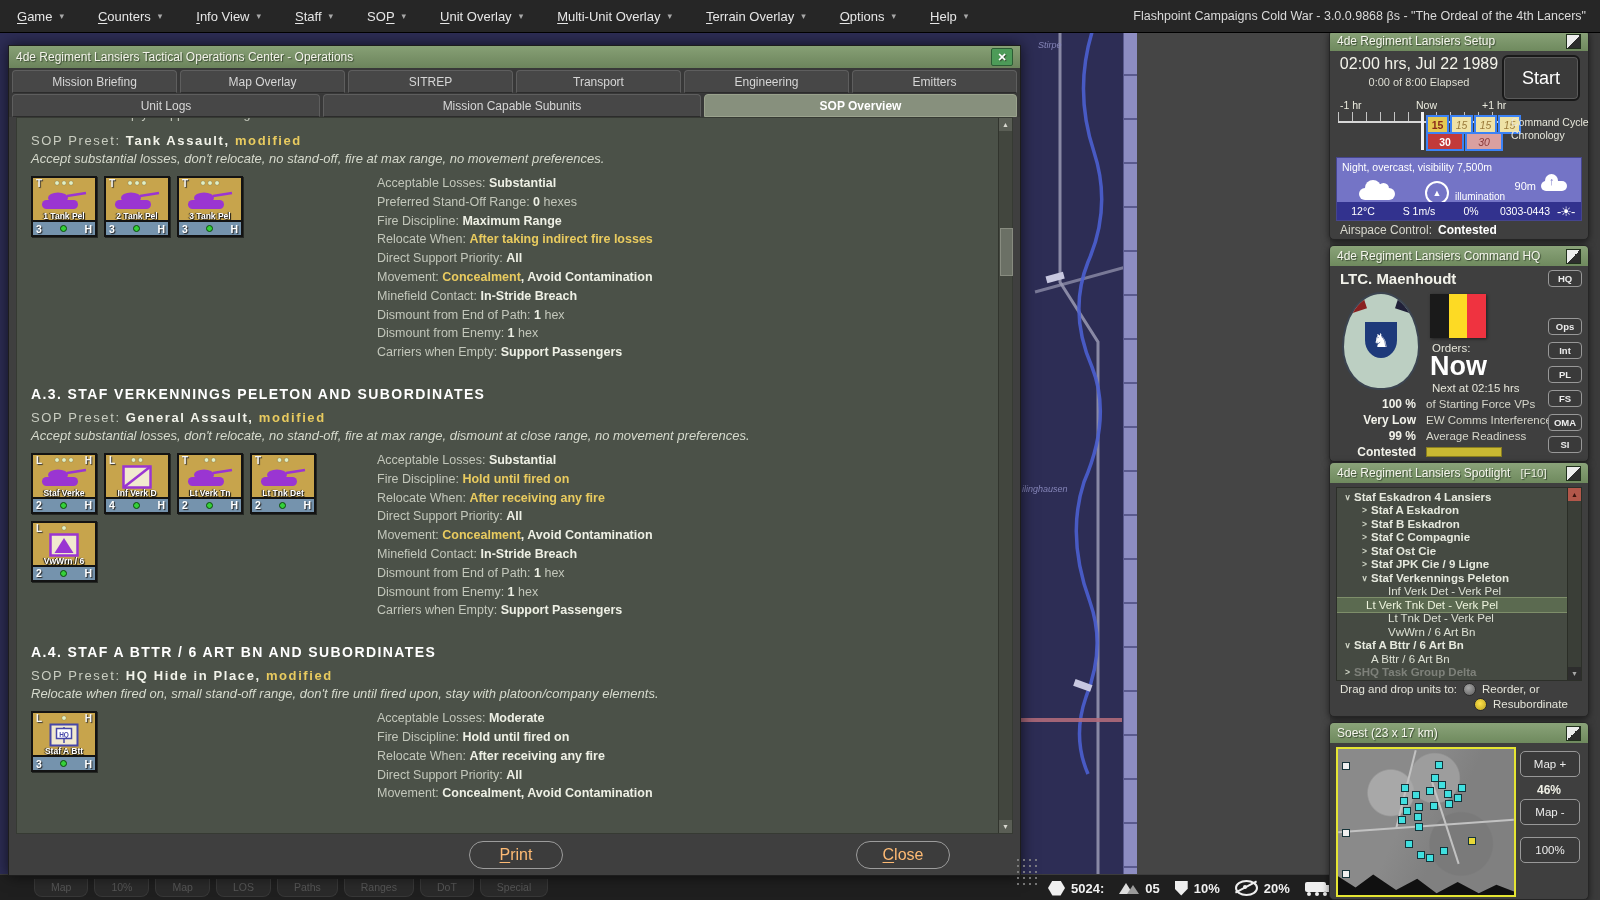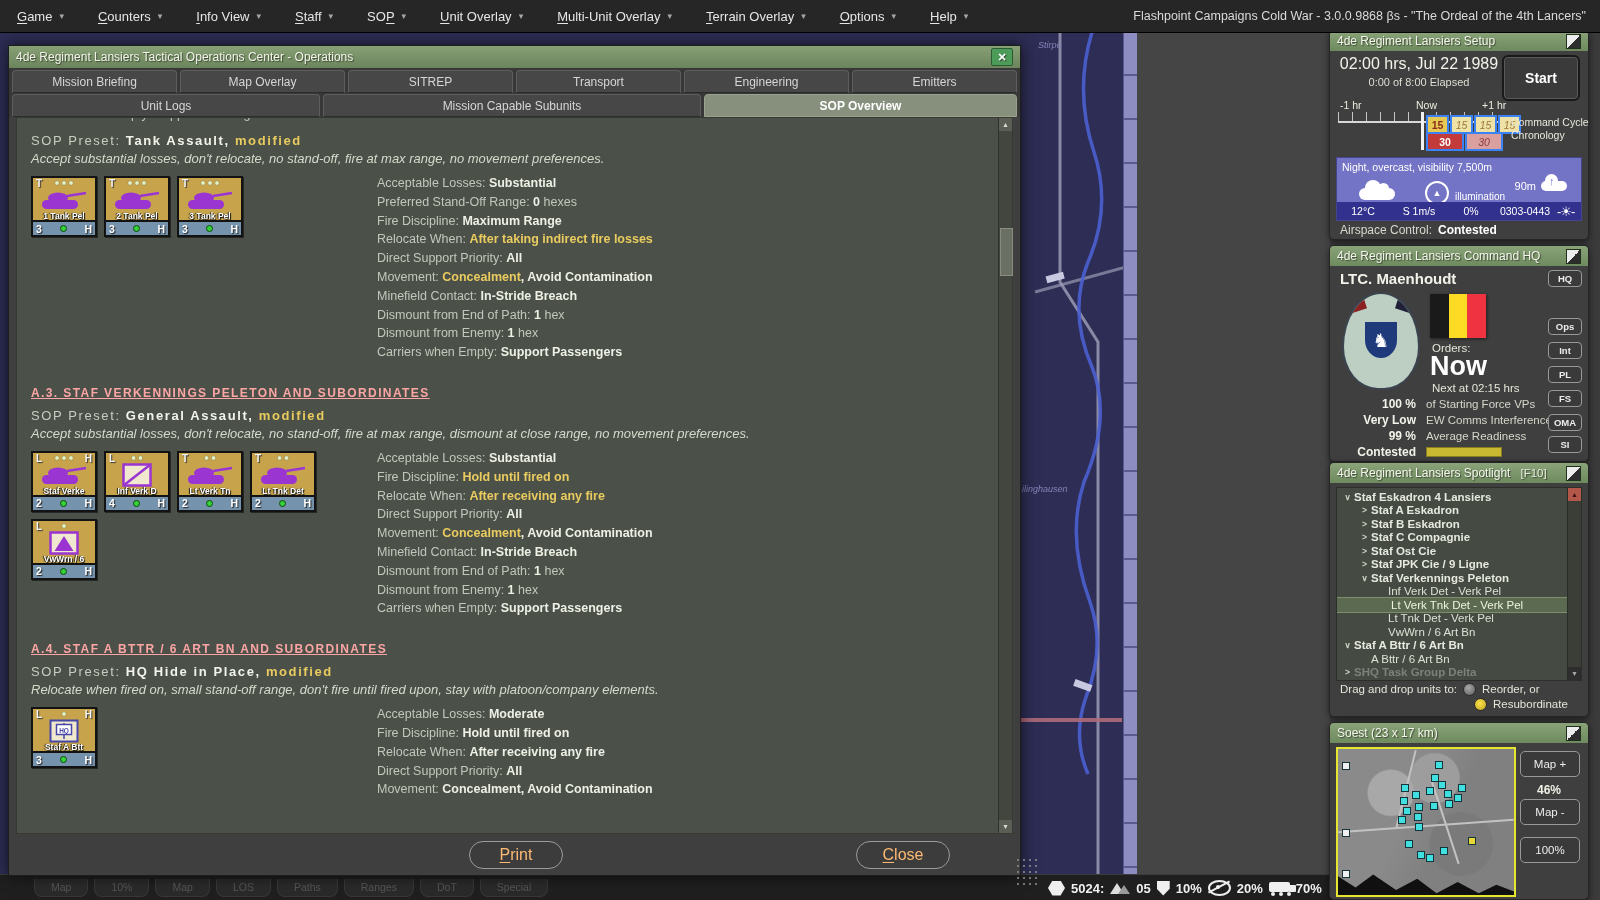--- a/index.html
+++ b/index.html
@@ -23,21 +23,21 @@
              background-image:repeating-linear-gradient(180deg,transparent 0 42px,#5a5a8e 42px 44px)}
   .map-label{position:absolute;color:#8585b8;font-size:9px;font-style:italic}
   .sidebar-bg{position:absolute;left:1330px;top:32px;width:270px;height:868px;background:#3b3b3b;z-index:2}
 
   
   .statusbar{position:absolute;left:0;top:874px;width:1337px;height:26px;background:#1f1f1f;
              border-top:1px solid #3c3c3c;z-index:3;display:flex;align-items:center}
   .btabs{display:flex;gap:6px;padding-left:34px}
   .btab{height:17px;line-height:17px;padding:0 16px;background:#2a2a2a;border:1px solid #383838;
         border-top:none;border-radius:0 0 8px 8px;color:#565656;font-size:10.5px}
-  .sb-icons{position:absolute;left:1042px;display:flex;align-items:center;color:#f0f0f0;
+  .sb-icons{position:absolute;left:1042px;display:flex;align-items:center;gap:9px;color:#f0f0f0;
             font-size:13px;font-weight:bold}
   .sb-group{display:flex;align-items:center;gap:6px;margin-left:6px}
   .i-hex{width:17px;height:15px;background:#efefef;clip-path:polygon(26% 0,74% 0,100% 50%,74% 100%,26% 100%,0 50%)}
   .i-mtn{position:relative;width:20px;height:12px}
   .i-mtn:before{content:"";position:absolute;left:0;bottom:0;border-left:7px solid transparent;
      border-right:7px solid transparent;border-bottom:11px solid #dedede}
   .i-mtn:after{content:"";position:absolute;left:8px;bottom:0;border-left:6px solid transparent;
      border-right:6px solid transparent;border-bottom:9px solid #9a9a9a}
   .i-shield{width:13px;height:15px;background:#efefef;clip-path:polygon(0 0,100% 0,100% 55%,50% 100%,0 55%)}
   .i-eye{position:relative;width:19px;height:12px;border:2px solid #efefef;border-radius:50%}
@@ -67,22 +67,22 @@
   .clip-line{height:7px;overflow:hidden;color:#c3c7bb;font-size:12.5px}
   .clip-line span{display:block;margin-top:-11px}
   
   .vscroll{position:absolute;right:8px;top:72px;bottom:42px;width:13px;background:#42463e;
            border-left:1px solid #31342d;z-index:5}
   .vs-btn{position:absolute;left:0;width:13px;height:13px;background:#5a5e55;color:#d8d8d0;
           font-size:7px;display:flex;align-items:center;justify-content:center}
   .vs-thumb{position:absolute;left:1px;width:11px;height:46px;top:110px;background:#6b7065;border:1px solid #888c80}
 
   
-  .sec-head{font-size:12px;font-weight:bold;color:#fca5a5;letter-spacing:1.4px;
-            text-decoration:underline;margin:24px 0 4px}
+  .sec-head{font-size:14px;font-weight:bold;color:#ffffff;letter-spacing:1.4px;
+            margin:24px 0 4px}
   .sop-line{font-size:13px;letter-spacing:1.6px;color:#c9cdc1;margin:8px 0 2px}
   .sop-name{color:#f2f3ea;font-weight:bold}
   .sop-name:after{content:", ";color:#f2f3ea}
   .sop-mod{color:#e9cb5f;font-weight:bold}
   .desc{font-style:italic;color:#d6dacd;font-size:13px;margin:3px 0 8px}
   .sec-body{display:flex;align-items:flex-start}
   .counters{width:346px;display:flex;flex-wrap:wrap;gap:7px;align-content:flex-start;padding-top:2px}
   .details{flex:1;font-size:12.5px;line-height:18.8px;color:#c3c7bb}
   .dline .seg-p{color:#c3c7bb}
   .dline .seg-b{color:#eef0e5;font-weight:bold}
@@ -123,21 +123,21 @@
   .micon{margin-left:auto;width:13px;height:13px;border:1px solid #20301c;
          background:linear-gradient(135deg,#ededed 50%,#2d2d2d 50%)}
   .hot{margin-left:10px;font-size:11.5px;color:#e8ecdf}
 
   
   .p-setup{top:30px;height:208px}
   .time{position:absolute;left:6px;top:24px;width:166px;text-align:center;font-size:16px;color:#f3f3ea}
   .elapsed{position:absolute;left:6px;top:45px;width:166px;text-align:center;font-size:11px;color:#dfdfd4}
   .start-btn{position:absolute;right:8px;top:24px;width:74px;height:42px;background:#3a3a3a;
              border:2px solid #191919;border-radius:6px;box-shadow:inset 0 0 0 1px #5a5a5a;
-             color:#fff;font-weight:bold;font-size:14px;display:flex;align-items:center;
+             color:#fff;font-weight:normal;font-size:18px;display:flex;align-items:center;
              justify-content:center;cursor:default}
   .chron{position:absolute;left:6px;top:68px;right:6px;height:56px}
   .tl-lab{position:absolute;top:0;font-size:10.5px;color:#ececdf}
   .ruler{position:absolute;left:2px;top:13px;width:168px;height:9px;border-bottom:2px solid #d8d8d8;
          background:repeating-linear-gradient(90deg,#c4c4c4 0 1px,transparent 1px 14px)}
   .nowbar{position:absolute;left:85px;top:13px;width:3px;height:38px;background:#f2f2f2}
   .cycrow{position:absolute;left:90px;display:flex;gap:1px}
   .cyc{height:15px;display:flex;align-items:center;justify-content:center;font-size:10.5px;
        border:2px solid #3b82f6}
   .ct0{width:19px;background:#e5c952;color:#8a2a1a;font-weight:bold}
@@ -787,21 +787,21 @@
   <div class="tree-item" style="padding-left: 21px;">
     <span class="tr-arrow">∨</span>
     <span class="t-label">Staf Verkennings Peleton</span>
   </div>
 
   <div class="tree-item plain" style="padding-left: 38px;">
     <span class="tr-arrow"></span>
     <span class="t-label">Inf Verk Det - Verk Pel</span>
   </div>
 
-  <div class="tree-item plain sel" style="padding-left: 41px;">
+  <div class="tree-item plain sel" style="padding-left: 16px;">
     <span class="tr-arrow"></span>
     <span class="t-label">Lt Verk Tnk Det - Verk Pel</span>
   </div>
 
   <div class="tree-item plain" style="padding-left: 38px;">
     <span class="tr-arrow"></span>
     <span class="t-label">Lt Tnk Det - Verk Pel</span>
   </div>
 
   <div class="tree-item plain" style="padding-left: 38px;">

